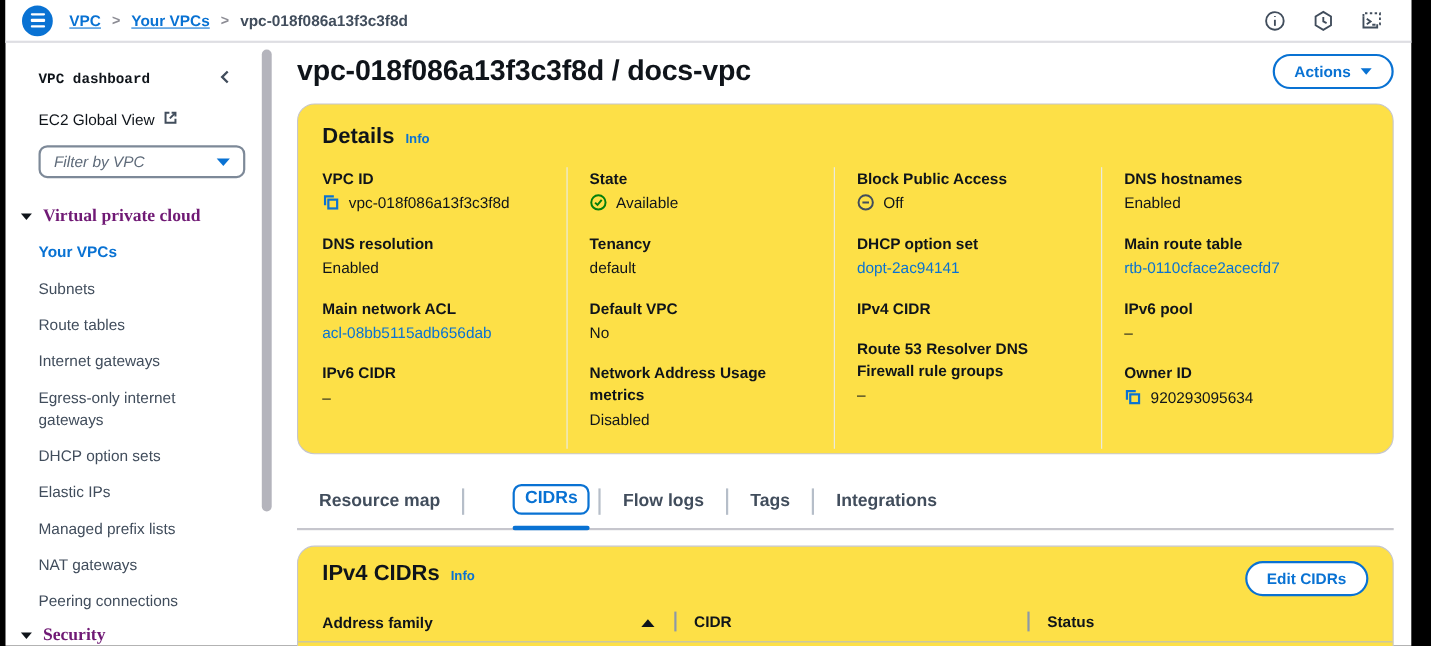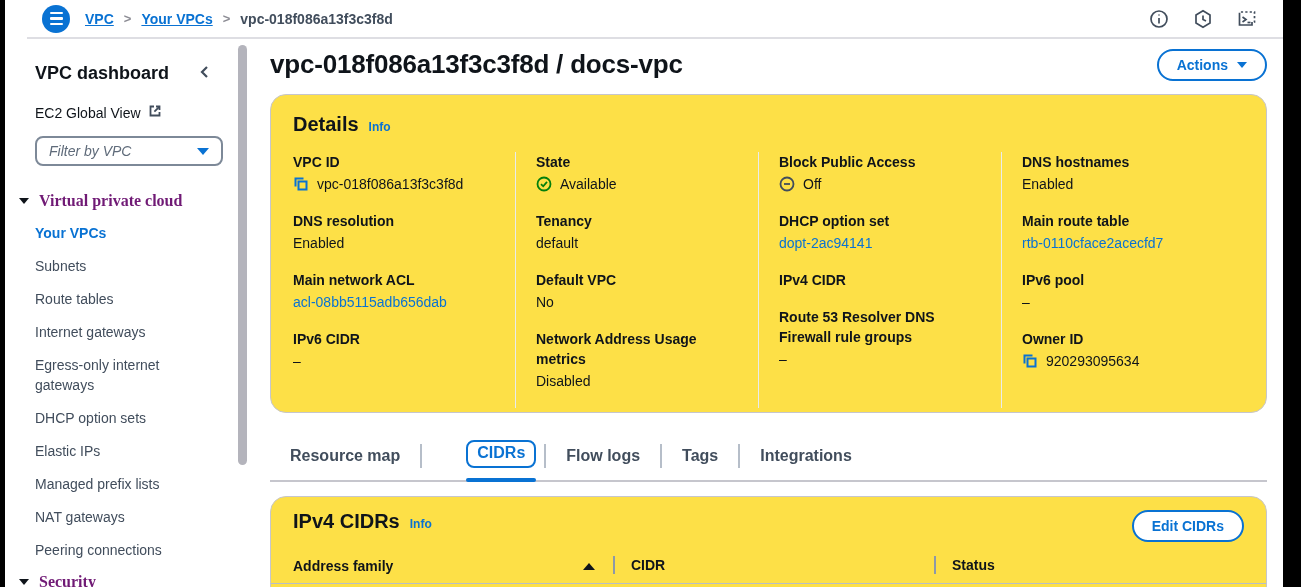--- a/index.html
+++ b/index.html
@@ -2,21 +2,21 @@
 <html><head>
 <meta charset="utf-8">
 <style>
   * { margin:0; padding:0; box-sizing:border-box; }
   html,body { width:1301px; height:587px; background:#000; overflow:hidden;
     font-family:"Liberation Sans","DejaVu Sans",sans-serif; }
   .app { position:absolute; left:5px; top:0; width:1278px; height:587px; background:#fff; }
 
   
   .topbar { height:39px; display:flex; align-items:center; padding:0 16px 0 15px;
-    border-bottom:2px solid #dedee3; background:#fff;margin-left:22px; }
+    border-bottom:2px solid #dedee3; background:#fff; }
   .menu-btn { width:28px; height:28px; border-radius:50%; background:#0972d3; border:none;
     display:flex; flex-direction:column; align-items:center; justify-content:center; gap:3px; cursor:pointer; }
   .menu-btn i { display:block; width:13px; height:2.5px; background:#fff; border-radius:1px; }
   .crumbs { display:flex; align-items:center; gap:10px; margin-left:15px; font-size:14px; }
   .crumbs a { color:#0972d3; text-decoration:underline; font-weight:700; cursor:pointer; }
   .crumb-sep { color:#8c8c94; font-size:13px; font-weight:700; }
   .crumb-cur { color:#414d5c; font-weight:700; }
   .topbar-icons { margin-left:auto; display:flex; align-items:center; gap:24px; padding-right:10px; }
   .tico { width:20px; height:20px; cursor:pointer; display:block; }
   .tico svg { width:20px; height:20px; stroke:#414d5c; fill:none; stroke-width:1.7; }
@@ -24,21 +24,21 @@
   
   .body { display:flex; height:546px; }
   .sidebar { width:229px; padding:24px 0 0 30px; flex:none; }
   .scrollstrip { width:19px; flex:none; position:relative; }
   .scrollstrip .thumb { position:absolute; left:4px; top:6px; width:9px; height:420px;
     background:#b4b4bc; border-radius:5px; cursor:pointer; }
   .main { flex:1; padding:0 16px 0 17px; min-width:0; }
 
   
   .side-head { display:flex; align-items:center; justify-content:space-between; padding-right:22px; }
-  .side-title { font-size:18px; font-weight:700; color:#0f141a; }
+  .side-title { font-size:13px; font-weight:700; color:#0f141a;font-family:Liberation Mono, monospace; }
   .collapse-btn { background:none; border:none; cursor:pointer; padding:0; }
   .collapse-btn svg { width:14px; height:14px; stroke:#414d5c; stroke-width:2.2; fill:none; }
   .gv-link { display:flex; align-items:center; gap:7px; margin-top:20px; font-size:14px;
     color:#0f141a; cursor:pointer; width:max-content; }
   .gv-link svg { width:14px; height:14px; stroke:#414d5c; stroke-width:1.8; fill:none; }
   .filter-select { margin-top:15px; width:188px; height:30px; border:2px solid #7d8998; border-radius:8px;
     display:flex; align-items:center; justify-content:space-between; padding:0 12px; cursor:pointer; background:#fff; }
   .filter-select .ph { font-style:italic; font-size:14px; color:#5f6b7a; }
   .caret-down { width:0; height:0; border-left:6px solid transparent; border-right:6px solid transparent;
     border-top:7px solid #0972d3; }

